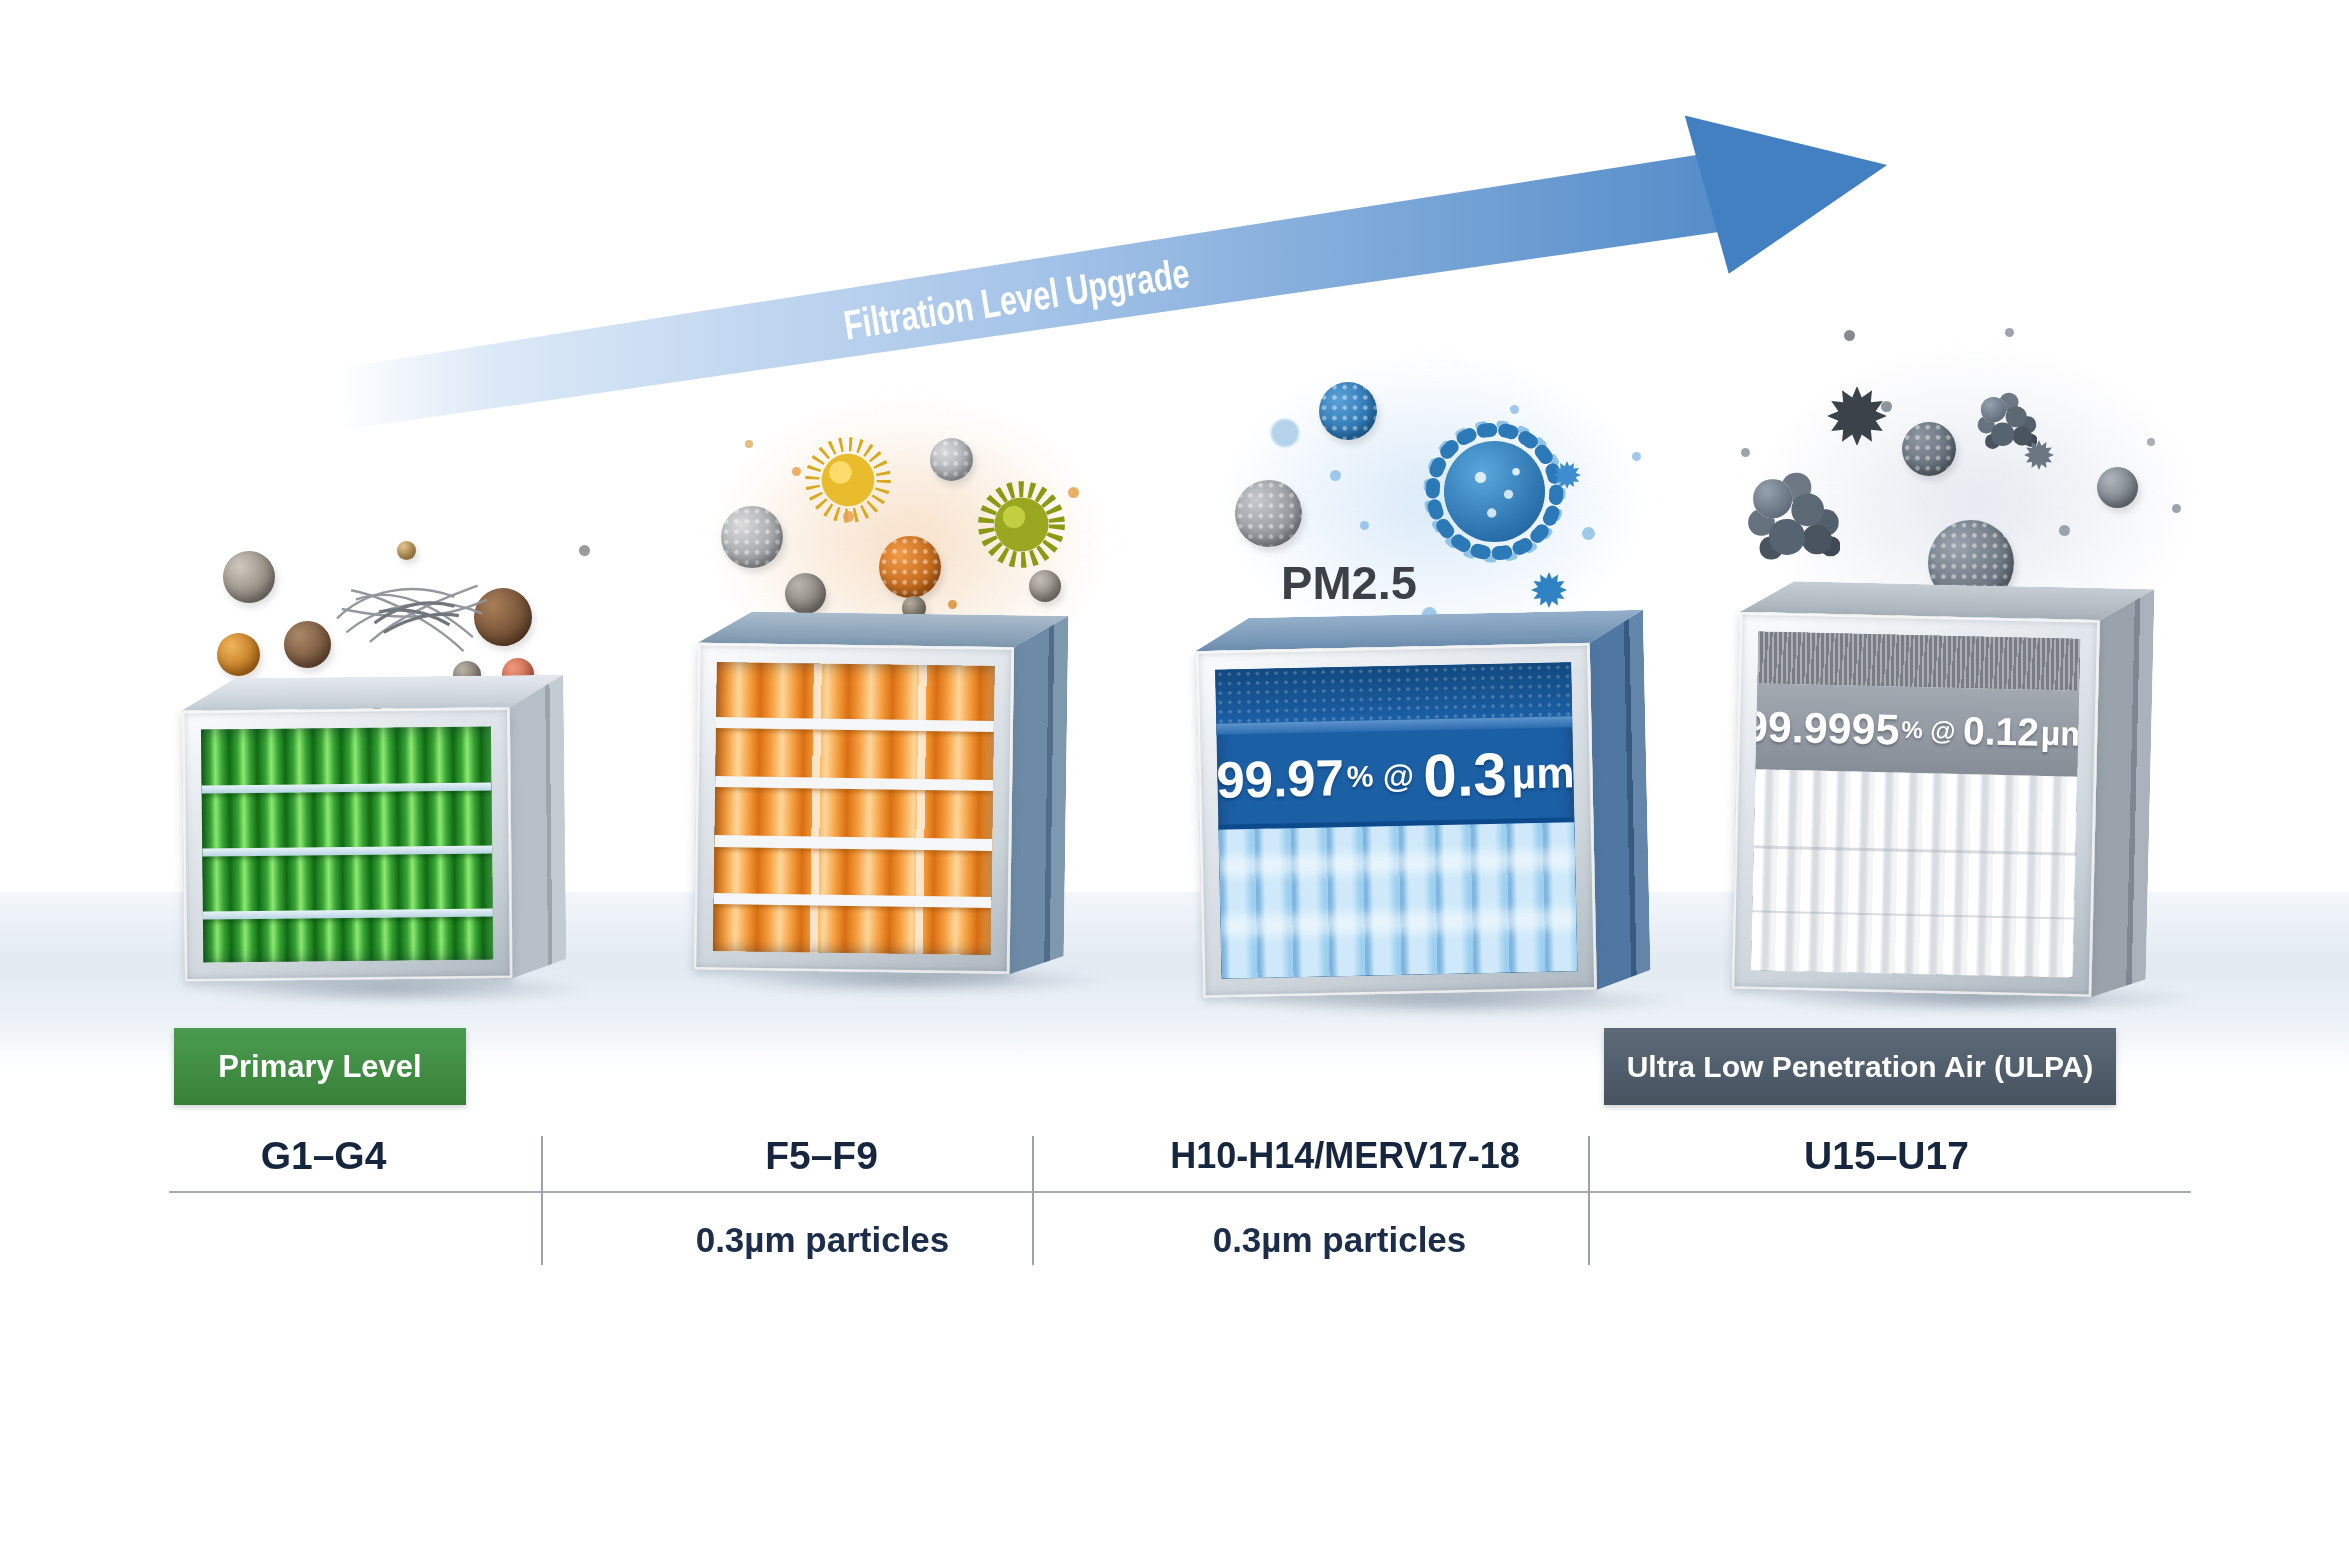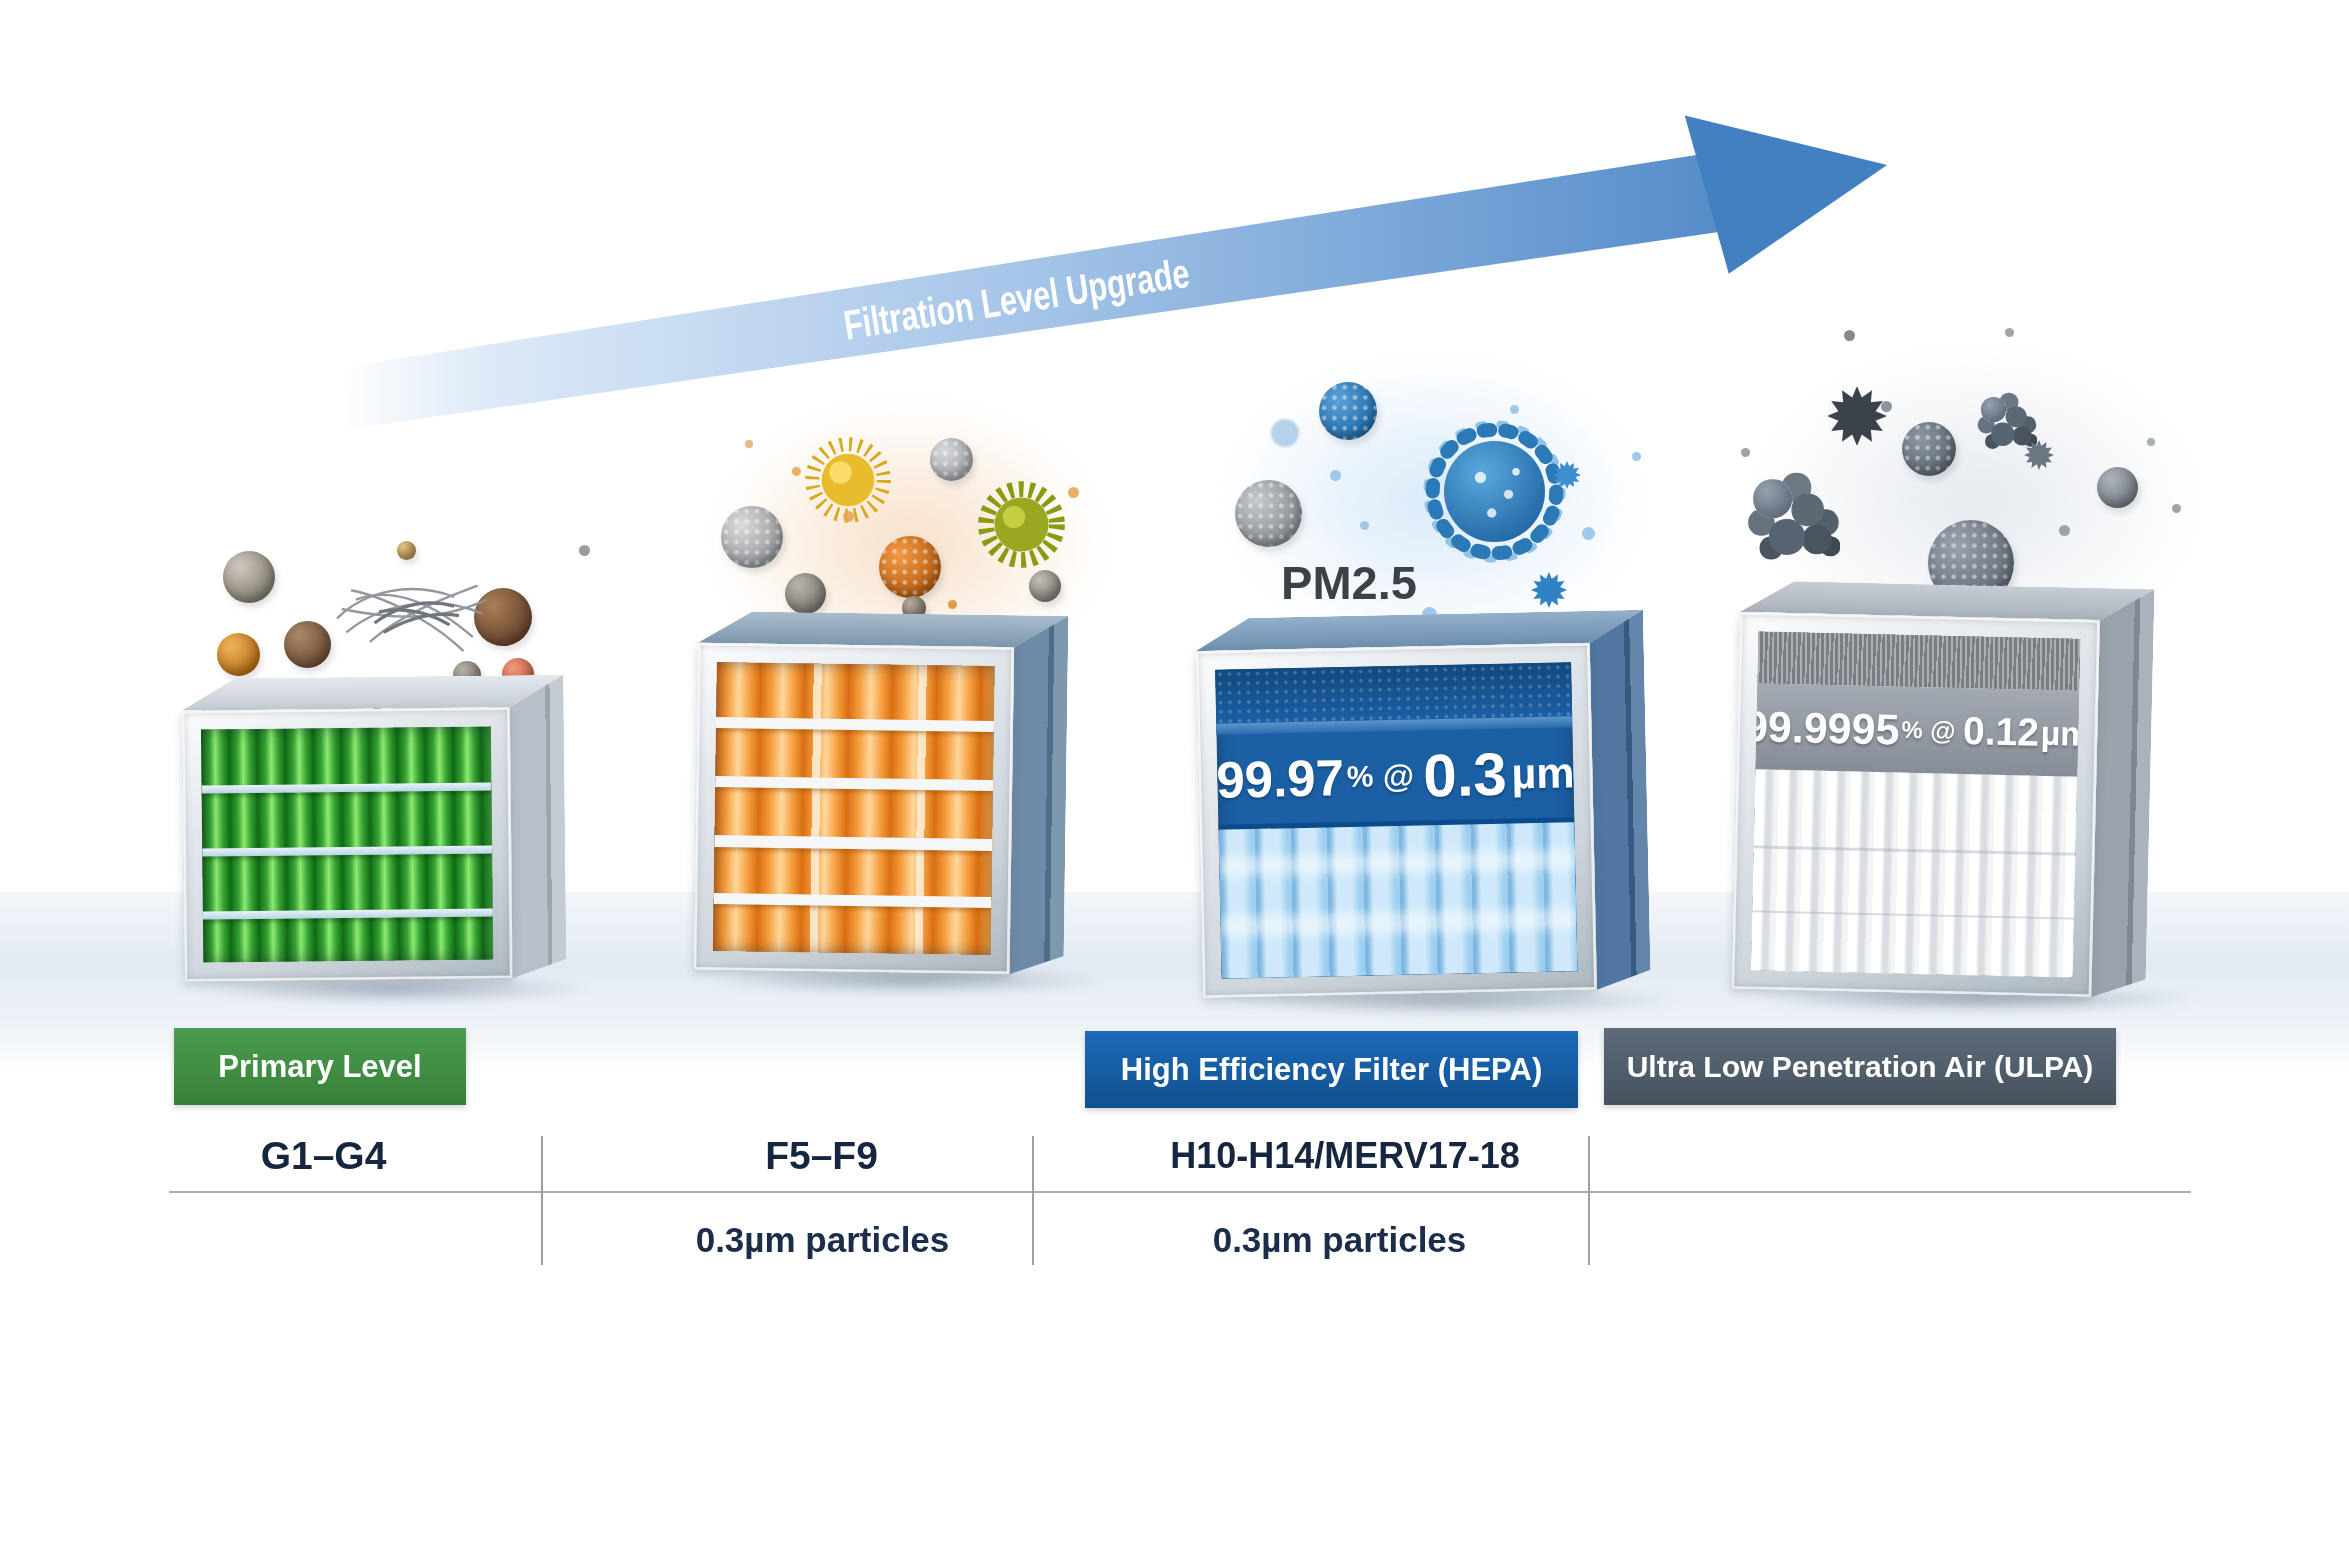--- a/index.html
+++ b/index.html
@@ -304,26 +304,26 @@
         </div>
         <div class="pleats-u">
           <div class="crease" style="top:38%;"></div>
           <div class="crease" style="top:70%;"></div>
         </div>
       </div>
     </div>
   </div>
 
   <div class="band band1">Primary Level</div>
-  <div class="band band3">High Efficiency Filter (HEPA)</div>
   <div class="band band4">Ultra Low Penetration Air (ULPA)</div>
 
   <div class="crange cr1">G1–G4</div>
   <div class="crange cr2">F5–F9</div>
   <div class="crange cr3">H10-H14/MERV17-18</div>
+  <div class="crange cr4">U15–U17</div>
 
   <div class="rule"></div>
   <div class="vdiv vd1"></div>
   <div class="vdiv vd2"></div>
   <div class="vdiv vd3"></div>
 
   <div class="psize ps2">0.3µm particles</div>
   <div class="psize ps3">0.3µm particles</div>
 
 </div>

